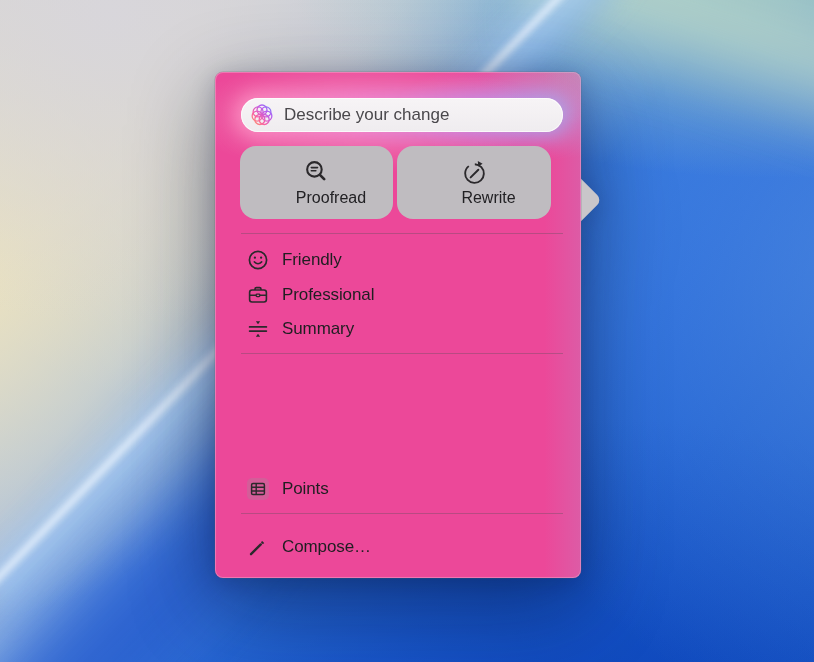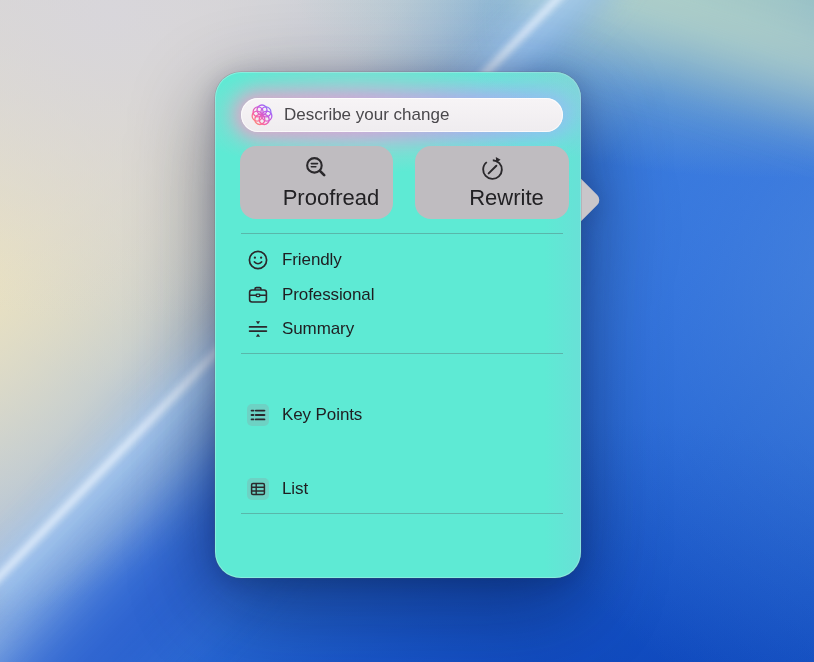--- a/index.html
+++ b/index.html
@@ -29,21 +29,21 @@
     background:rgba(18,70,195,.5);transform:rotate(-46deg);filter:blur(26px);}
   .wp-streak{position:absolute;left:520px;top:-40px;width:560px;height:180px;
     background:linear-gradient(180deg,rgba(200,224,205,0) 0%,rgba(196,220,200,.7) 50%,rgba(196,220,200,0) 100%);
     transform:rotate(18deg);filter:blur(18px);}
 
   
   .popover{position:absolute;left:215px;top:72px;width:366px;height:506px;
     filter:drop-shadow(0 24px 42px rgba(0,12,45,.42)) drop-shadow(0 4px 12px rgba(0,12,45,.22));}
   .tail{position:absolute;right:-15px;top:113px;width:30px;height:30px;
     background:#c9c6ca;transform:rotate(45deg);border-radius:0 7px 0 0;}
-  .surface{position:absolute;inset:0;border-radius:26px;background:#5eead4;overflow:hidden;
+  .surface{position:absolute;inset:0;border-radius:8px;background:#ec4899;overflow:hidden;
     box-shadow:inset 0 0 0 1px rgba(255,255,255,.25), 0 0 0 0.5px rgba(95,95,100,.35);}
   .ambient{position:absolute;inset:0;pointer-events:none;
     background:
       radial-gradient(250px 80px at 40% 44px, rgba(246,180,208,.55) 0%, rgba(246,180,208,0) 72%),
       radial-gradient(190px 70px at 86% 38px, rgba(178,186,248,.42) 0%, rgba(178,186,248,0) 72%),
       radial-gradient(160px 90px at 101% -2%, rgba(158,205,202,.4) 0%, rgba(158,205,202,0) 70%),
       linear-gradient(to left, rgba(150,180,225,.18) 0%, rgba(150,180,225,0) 10%);}
 
   
   .glow{position:absolute;left:19px;top:19px;width:336px;height:48px;border-radius:24px;
@@ -54,23 +54,23 @@
     box-shadow:inset 0 0 0 1px rgba(255,255,255,.7);
     display:flex;align-items:center;padding:0;box-sizing:border-box;}
   .ai-input svg{margin-left:9px;flex:0 0 auto;}
   .ai-input input{flex:1;border:none;outline:none;background:transparent;margin-left:8px;
     font-family:"Liberation Sans","DejaVu Sans",sans-serif;font-size:17px;color:#2c2a2e;height:30px;}
   .ai-input input::placeholder{color:#4a484c;opacity:1;}
 
   
   .action-btn{position:absolute;top:74px;height:73px;border-radius:16px;background:#bfbcc0;
     display:flex;flex-direction:column;align-items:center;justify-content:center;gap:3px;cursor:default;}
-  .action-btn .a-label{font-size:22px;color:#222124;margin-left:29px;}
+  .action-btn .a-label{font-size:16px;color:#222124;margin-left:29px;}
   #proofread-btn{left:25px;width:153px;}
-  #rewrite-btn{left:200px;width:154px;}
+  #rewrite-btn{left:182px;width:154px;}
 
   .divider{position:absolute;left:26px;width:322px;height:1px;background:rgba(80,78,84,.33);}
 
   .row{position:absolute;left:26px;right:18px;height:34px;display:flex;align-items:center;}
   .icon-slot{width:34px;display:flex;align-items:center;justify-content:center;flex:0 0 auto;}
   .chip{width:22px;height:22px;border-radius:5px;background:rgba(150,147,153,.28);
     display:flex;align-items:center;justify-content:center;}
   .row .label{margin-left:7px;font-size:17px;color:#1f1e21;letter-spacing:-0.1px;}
 
   .stroke{stroke:#2b292c;fill:none;}
@@ -168,50 +168,42 @@
           <line class="stroke" x1="4.6" y1="15.1" x2="21.4" y2="15.1" stroke-width="1.7" stroke-linecap="round"></line>
           <path class="fillk" d="M10.8,20.8 H15.2 L13,17.8 Z"></path>
         </svg>
       </span>
       <span class="label">Summary</span>
     </div>
 
     <div class="divider" style="top:281px"></div>
 
 
-    <div class="row" style="top:326px">
-      <span class="icon-slot">
-          <span class="chip">
-        <svg width="22" height="22" viewBox="0 0 22 22">
-          <g class="stroke" stroke-width="1.9" stroke-linecap="round">
-            <line x1="4.6" y1="6.6" x2="6.4" y2="6.6"></line>
-                <line x1="8.8" y1="6.6" x2="17.4" y2="6.6"></line>
-            <line x1="4.6" y1="11" x2="6.4" y2="11"></line>
-                <line x1="8.8" y1="11" x2="17.4" y2="11"></line>
-            <line x1="4.6" y1="15.4" x2="6.4" y2="15.4"></line>
-                <line x1="8.8" y1="15.4" x2="17.4" y2="15.4"></line>
-          </g>
-        </svg>
-      </span>
-        </span>
-      <span class="label">Key Points</span>
-    </div>
 
 
     <div class="row" style="top:400px">
       <span class="icon-slot">
           <span class="chip">
         <svg width="22" height="22" viewBox="0 0 22 22">
           <rect class="stroke" x="4.6" y="5.6" width="12.8" height="11" rx="1.4" stroke-width="1.5"></rect>
           <line class="stroke" x1="9.2" y1="5.6" x2="9.2" y2="16.6" stroke-width="1.4"></line>
           <line class="stroke" x1="4.6" y1="9.3" x2="17.4" y2="9.3" stroke-width="1.4"></line>
           <line class="stroke" x1="4.6" y1="13" x2="17.4" y2="13" stroke-width="1.4"></line>
         </svg>
       </span>
         </span>
-      <span class="label">List</span>
+      <span class="label">Points</span>
     </div>
 
     <div class="divider" style="top:441px"></div>
 
+    <div class="row" style="top:458px">
+      <span class="icon-slot">
+        <svg width="26" height="26" viewBox="0 0 26 26">
+          <line class="stroke" x1="6" y1="20.2" x2="15.8" y2="10.4" stroke-width="2.4" stroke-linecap="round"></line>
+          <path class="fillk" d="M17.2,7 L19.2,9 L17.9,10.3 L15.9,8.3 Z"></path>
+        </svg>
+      </span>
+      <span class="label">Compose…</span>
+    </div>
 
   </div>
 </div>
 
 </body></html>

